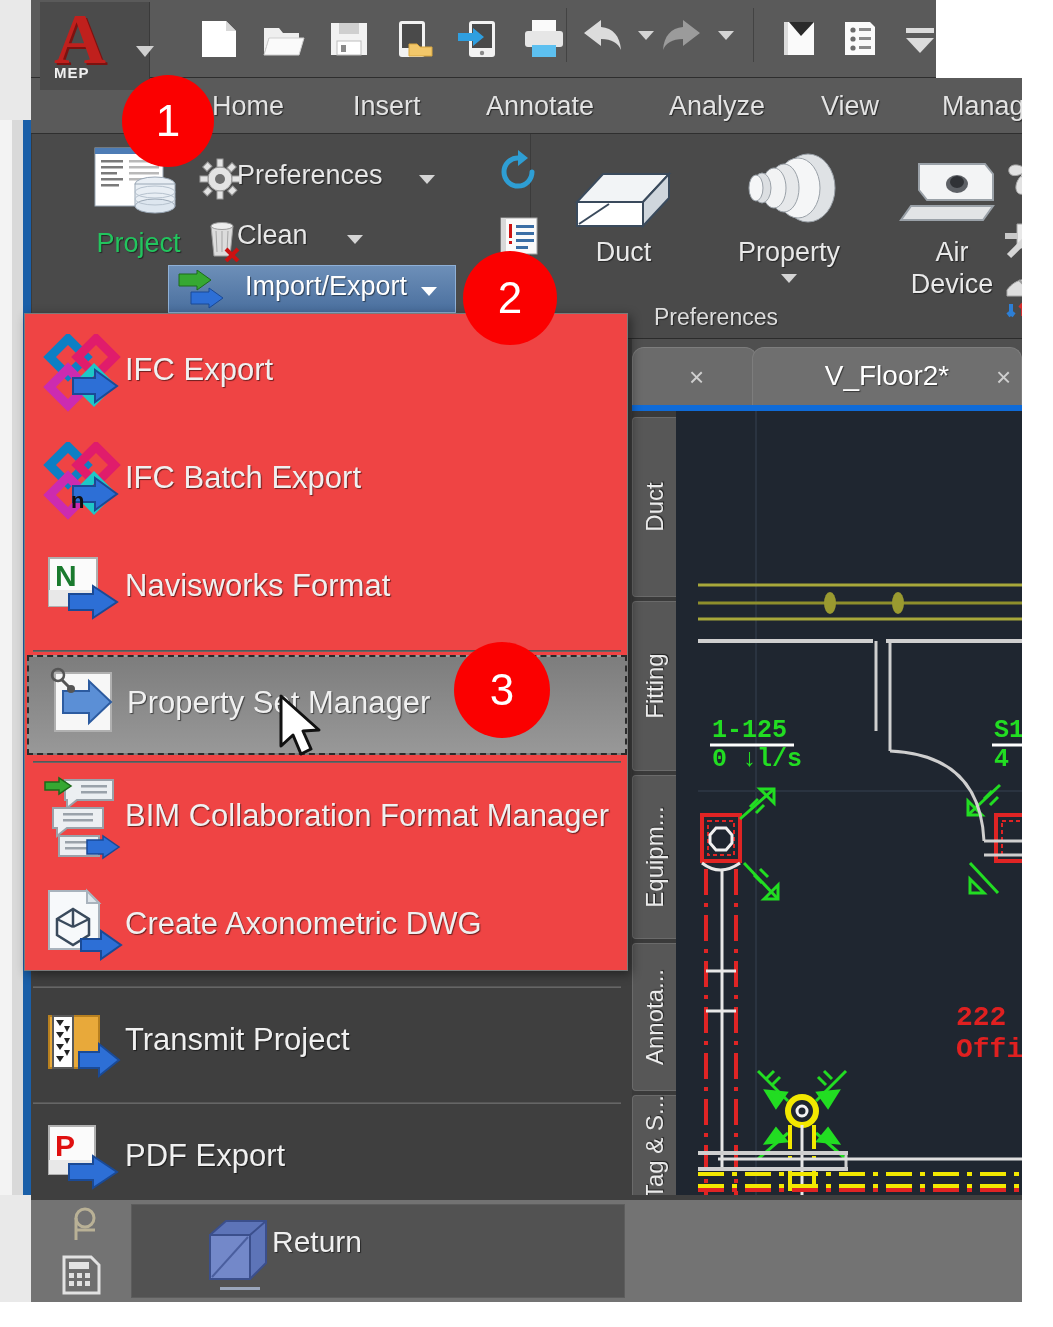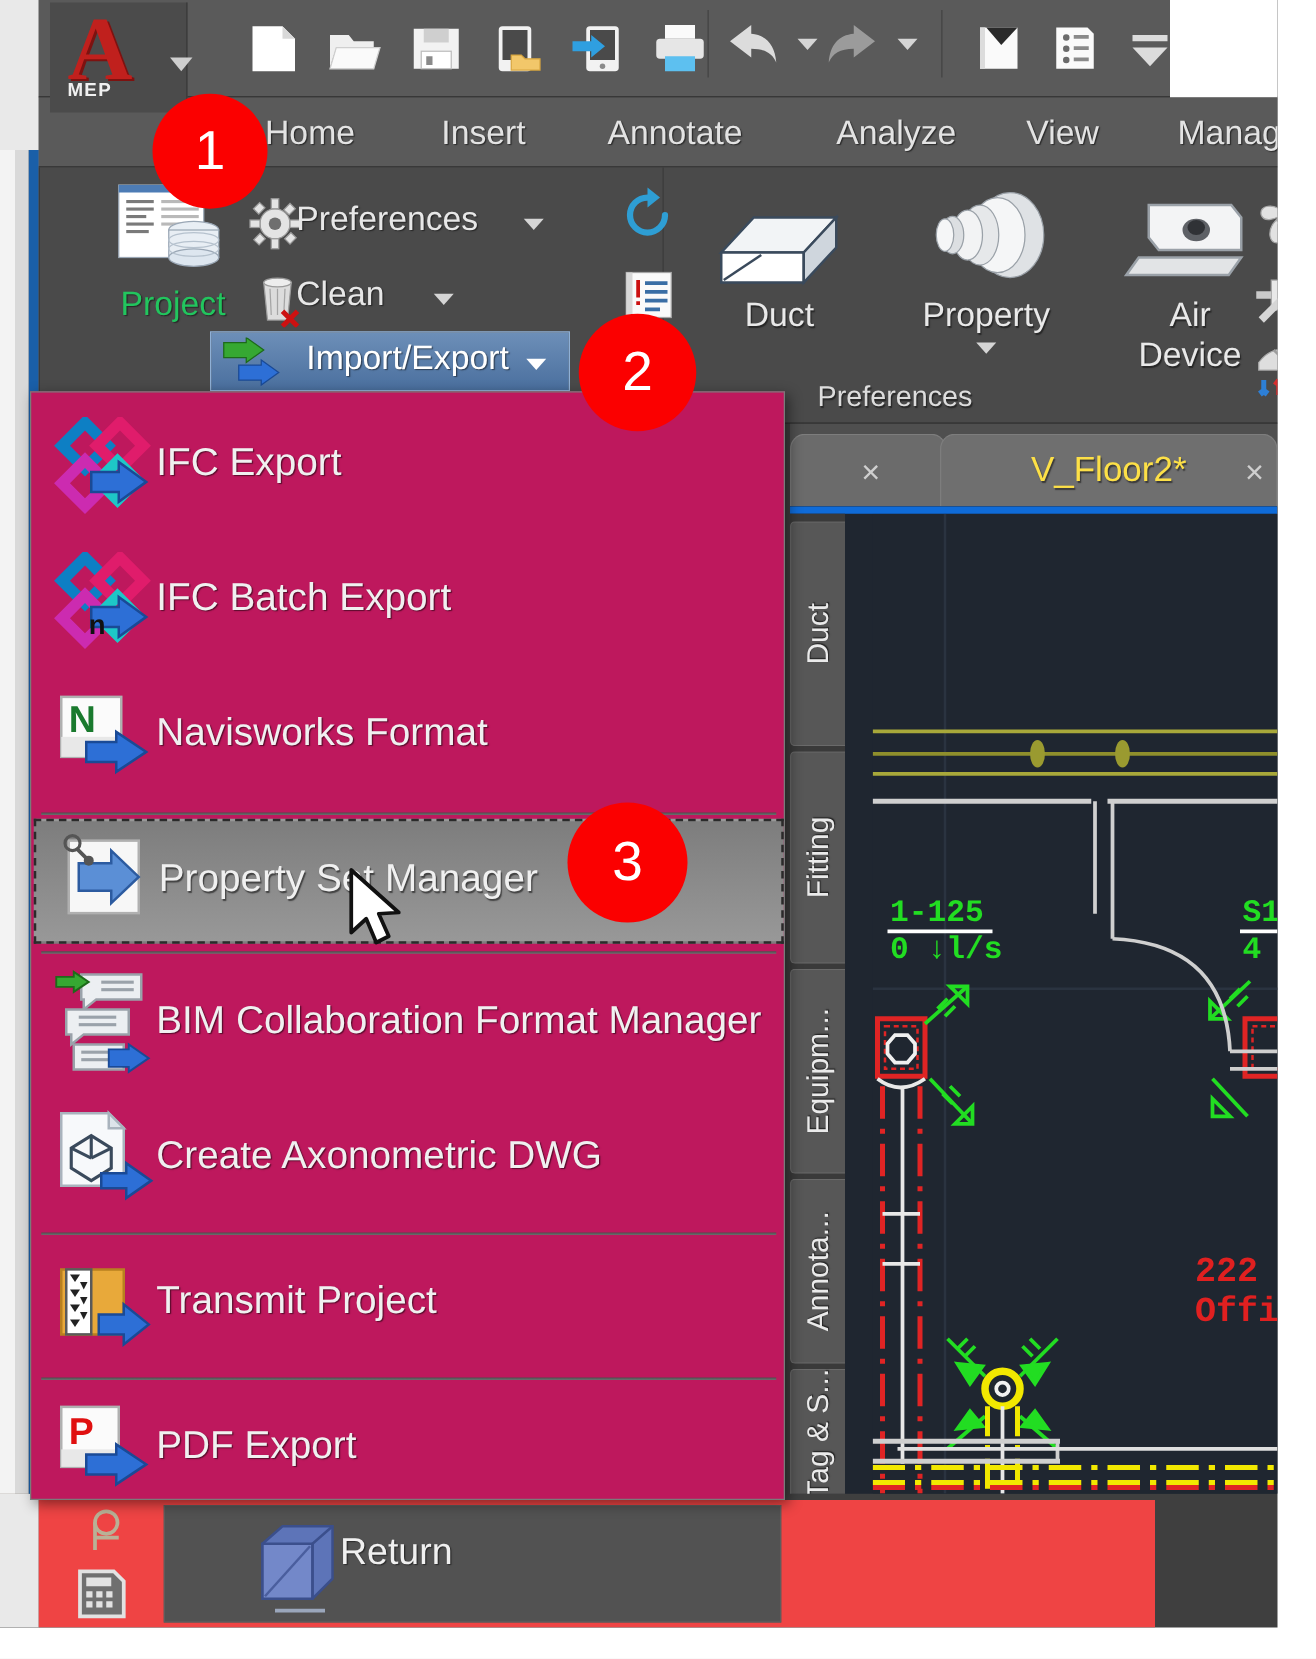--- a/index.html
+++ b/index.html
@@ -127,21 +127,21 @@
     background:#4f4f4f;
   }
   .doctab {
     position:absolute; top:8px; height:58px;
     background:#6b6b6b; border-radius:12px 12px 0 0;
     border:1px solid #7d7d7d; border-bottom:none;
   }
   .doctab.active { background:#6f6f6f; }
   .doctab-label {
     position:absolute; left:0; top:12px; width:100%; text-align:center;
-    font-size:28px; color:#fde047; text-shadow:1px 1px 1px rgba(0,0,0,.5);
+    font-size:28px; color:#ffffff; text-shadow:1px 1px 1px rgba(0,0,0,.5);
   }
   .tabclose { position:absolute; font-size:26px; color:#cfcfcf; }
 
   
   #canvas-wrap {
     position:absolute; left:632px; top:405px; width:390px; height:790px;
     background:#1f2630; overflow:hidden;
   }
   #canvas-topline { position:absolute; left:0; top:0; width:390px; height:6px; background:#0f6bd8; }
 
@@ -156,22 +156,22 @@
     transform:translate(-50%,-50%) rotate(-90deg);
     transform-origin:center center;
     white-space:nowrap; font-size:24px; color:#eaeaea;
     text-shadow:1px 1px 1px rgba(0,0,0,.6);
   }
 
   #dwg { position:absolute; left:44px; top:6px; width:346px; height:784px; overflow:hidden;margin-left:22px; }
 
   
   #menu {
-    position:absolute; left:24px; top:313px; width:604px; height:887px;
-    background:#be185d; border:1px solid #7a7a7a;
+    position:absolute; left:24px; top:313px; width:604px; height:658px;
+    background:#ef4444; border:1px solid #7a7a7a;
     box-shadow: 3px 3px 10px rgba(0,0,0,.45);
     z-index: 20;
   }
   .mi {
     position:absolute; left:0; width:604px;
     display:flex; align-items:center;
   }
   .mi-icon { position:absolute; left:18px; top:50%; transform:translateY(-50%); }
   .mi-label {
     position:absolute; left:100px; font-size:31px; color:#f0f0f0;
@@ -179,22 +179,22 @@
   }
   .mi.selected {
     background:linear-gradient(#7d7d7d,#989898);
     border:2px dashed #2a2a2a;
   }
   .mdiv { position:absolute; left:8px; width:588px; height:2px;
           background:linear-gradient(#4e4e4e,#6e6e6e); }
 
   
   #bottom-panel {
-    position:absolute; left:31px; top:1200px; width:893px; height:102px;
-    background:#ef4444;
+    position:absolute; left:31px; top:1200px; width:991px; height:102px;
+    background:#737373;
     text-align:center;
   }
   #return-group {
     position:absolute; left:100px; top:4px; width:494px; height:94px;
     border:1px solid #5d5d5d; background:#525252;
   }
   #return-label {
     position:absolute; left:140px; top:20px; font-size:30px; color:#f0f0f0;
     text-shadow:1px 1px 1px rgba(0,0,0,.5);
   }

